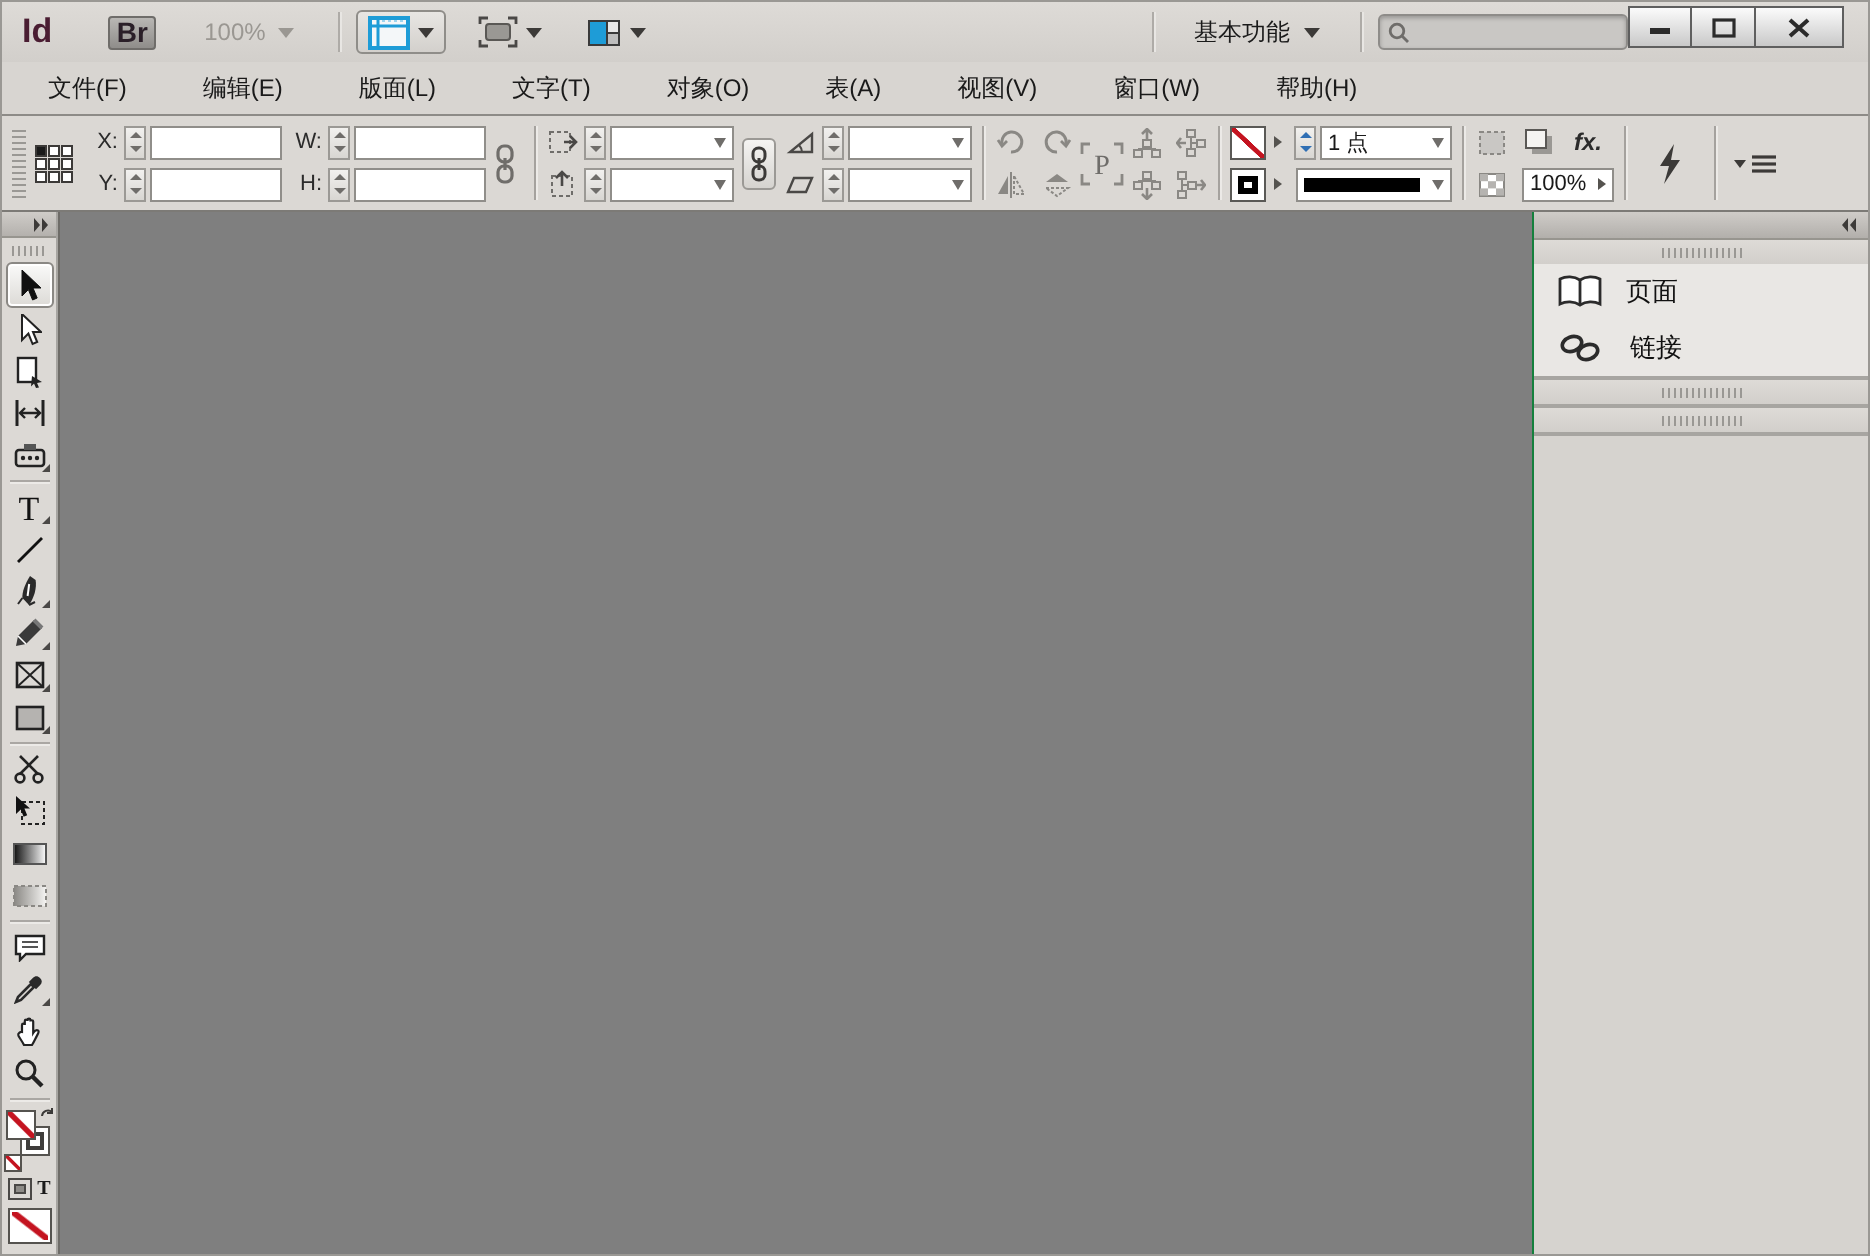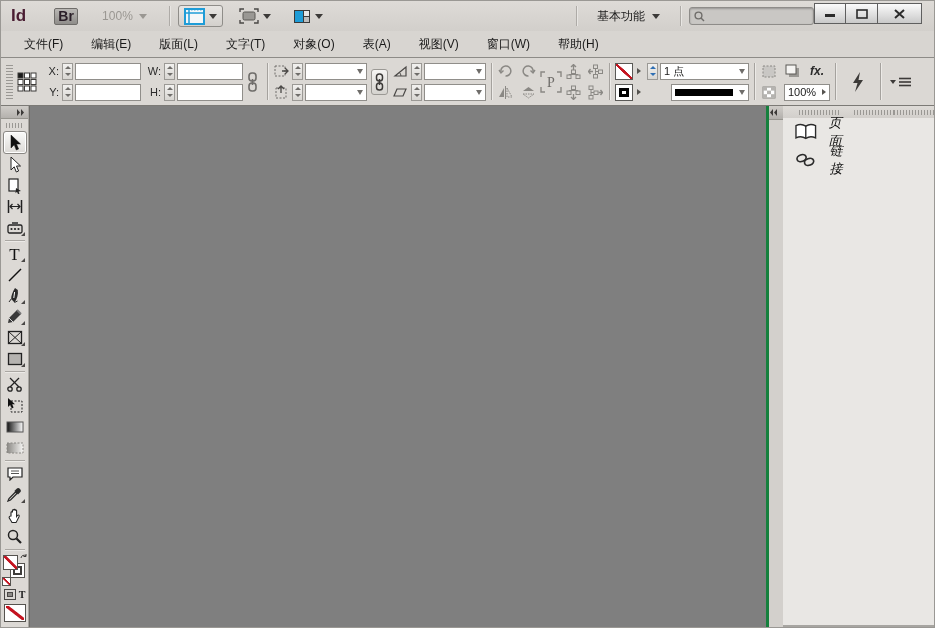--- a/index.html
+++ b/index.html
@@ -29,21 +29,21 @@
                padding:0 4px; gap:3px; }
   .searchbox input { border:none; background:transparent; outline:none; width:100px; font-size:11px; }
   .win-controls { position:absolute; top:2px; right:12px; display:flex; }
   .win-btn { width:32px; height:21px; background:linear-gradient(#fbfbfb,#c9c9c9);
              border:1px solid #5f5f5f; display:flex; align-items:center; justify-content:center; }
   .win-btn + .win-btn { border-left:none; }
   .win-btn.close { width:44px; }
 
   
   .menubar { height:27px; flex:0 0 27px; display:flex; align-items:center; padding-left:12px;
-             background:#d8d5d1; border-bottom:1px solid #8d8b87; gap:6px; }
+             background:#d8d5d1; border-bottom:1px solid #8d8b87; gap:16px; }
   .menu-item { padding:4px 11px; cursor:default; }
 
   
   .control-panel { height:48px; flex:0 0 48px; background:#dbd8d4; border-bottom:1px solid #7c7a76;
                    display:flex; align-items:center; padding:2px 4px; overflow:hidden; }
   .cp-grip { width:7px; height:34px; margin:0 4px 0 1px;
              background:repeating-linear-gradient(#9a9894 0 1px, transparent 1px 3px); }
   .seg { display:flex; flex-direction:column; justify-content:center; gap:3px; }
   .cp-row { display:flex; align-items:center; gap:2px; height:18px; }
   .vsep { width:1px; align-self:stretch; margin:3px 5px; background:#a5a29e; box-shadow:1px 0 0 #eceae7; }
@@ -105,22 +105,22 @@
   .fmt-box .inner { width:6px; height:5px; border:1px solid #4a4846; background:#8d8b87; }
   .fmt-t { font-size:10px; font-weight:bold; font-family:"Liberation Serif",serif; }
   .apply-none { width:22px; height:18px; border:1px solid #55534f; background:#fff; position:relative; margin-top:4px; }
   .apply-none::after { content:""; position:absolute; inset:1px;
                        background:linear-gradient(to top right, transparent 42%, #c41420 46%, #c41420 56%, transparent 60%); }
 
   
   .canvas { flex:1; background:#7f7f7f; border-left:1px solid #6e6c68; }
 
   
-  .dock { width:168px; flex:0 0 168px; background:#d3d0cc; border-left:3px solid #15803d;
-          display:flex; flex-direction:row;font-style:italic; }
+  .dock { width:168px; flex:0 0 168px; background:#d3d0cc; border-left:1px solid #15803d;
+          display:flex; flex-direction:column; }
   .dock-header { height:14px; background:linear-gradient(#cfccc8,#b2afab); border-bottom:1px solid #97958f;
                  display:flex; align-items:center; justify-content:flex-end; padding-right:5px; }
   .dock-group { border-bottom:2px solid #a7a5a1; background:#e9e7e4; }
   .group-grip { height:12px; display:flex; align-items:center; justify-content:center;
                 background:linear-gradient(#dedbd7,#d2cfcb); }
   .group-grip .dots { width:40px; height:5px;
                 background:repeating-linear-gradient(90deg,#9a9894 0 1px, transparent 1px 3px); }
   .panel-btn { height:28px; display:flex; align-items:center; gap:12px; padding-left:12px; cursor:default; }
   .panel-label { font-size:13px; color:#111; }
   .dock-fill { flex:1; background:#d6d3cf; }
@@ -470,21 +470,21 @@
         <span class="tiny-arrow"></span>
       </div>
     </div>
 
     <div class="seg" style="margin-left:6px">
       <div class="cp-row">
         <span class="spin blue">
             <i class="up"></i>
             <i class="dn"></i>
           </span>
-        <div class="combo" style="width:89px">
+        <div class="combo" style="width:66px">
           <span>1 点</span>
           <span class="dd-arrow"></span>
         </div>
       </div>
       <div class="cp-row" style="justify-content:flex-end">
         <div class="combo stroke-style-combo">
           <span class="bar"></span>
           <span class="dd-arrow"></span>
         </div>
       </div>

